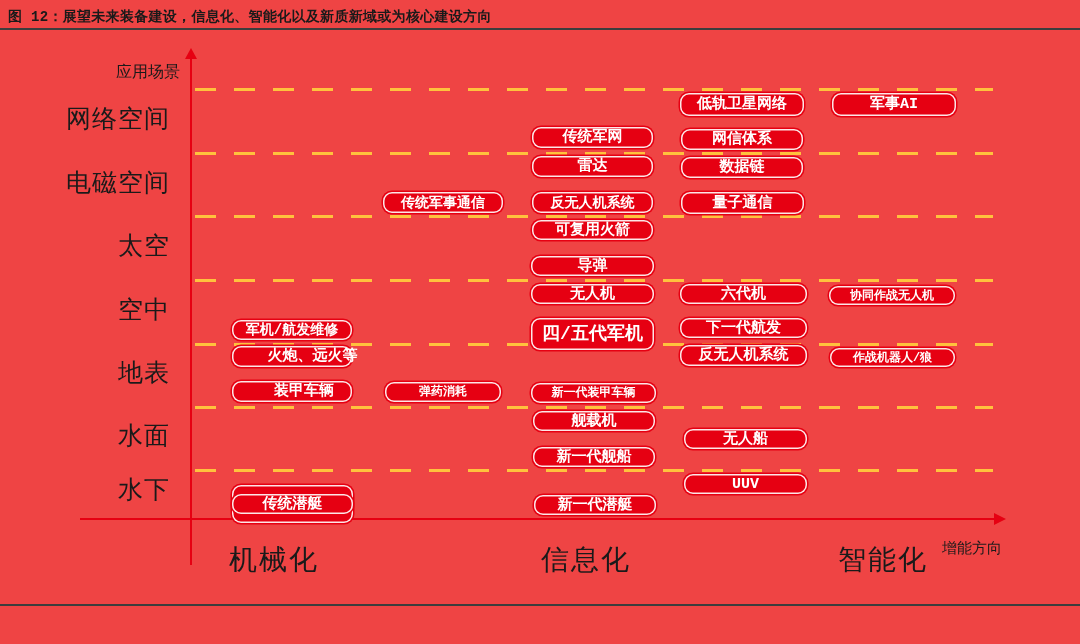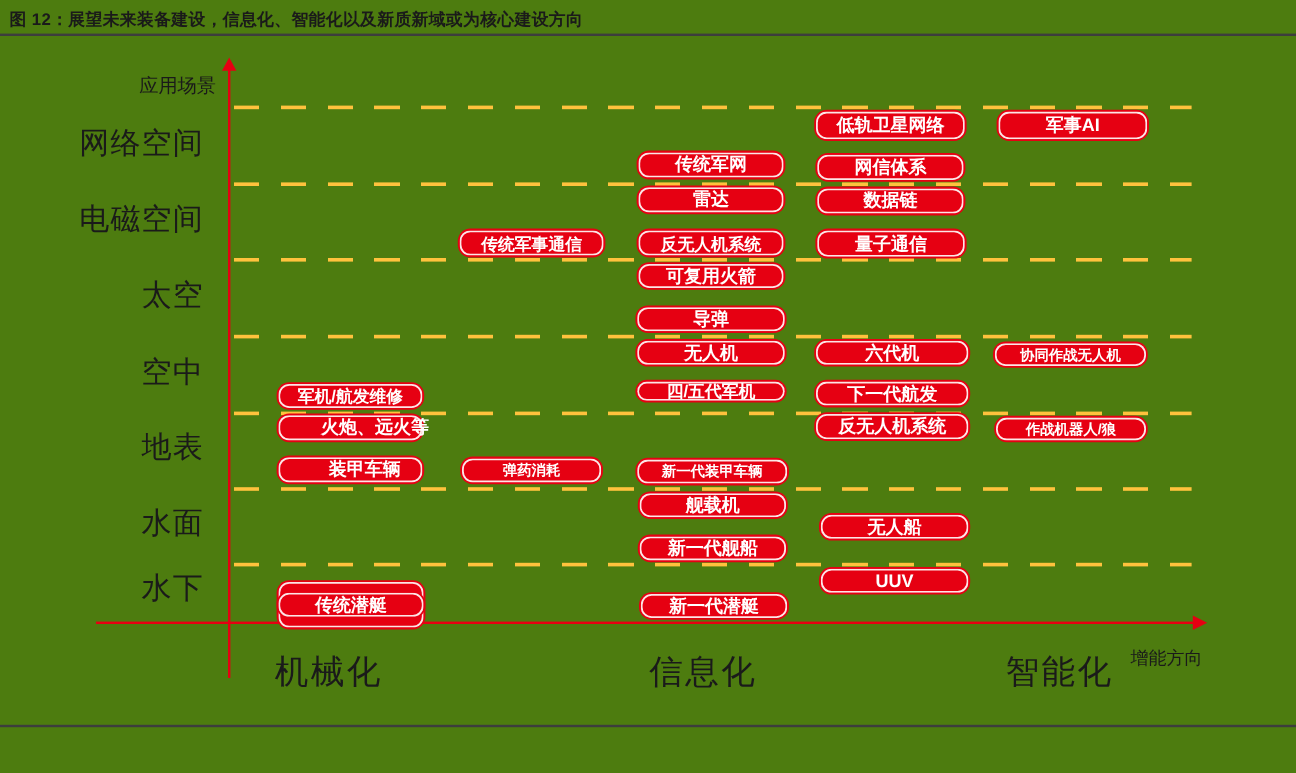--- a/index.html
+++ b/index.html
@@ -1,21 +1,21 @@
 <!DOCTYPE html>
 <html style="--red: #e60012; --dash: #ffc23d;"><head>
 <meta charset="utf-8">
 <style>
   * { margin:0; padding:0; box-sizing:border-box; }
   html,body { background:#ffffff; }
   body {
     width:1080px; height:644px; position:relative; overflow:hidden;
     font-family:"Liberation Sans","DejaVu Sans",sans-serif;
   }
-  .page { position:absolute; inset:0; background:#4d7c0f; }
+  .page { position:absolute; inset:0; background:#ef4444;font-family:Liberation Mono, monospace; }
 
   .fig-title {
     position:absolute; left:8px; top:8px; font-size:14px; font-weight:bold;
     color:#1a1a1a; letter-spacing:.3px; white-space:nowrap;
   }
   .title-rule { position:absolute; left:0; top:28px; width:1080px; height:2px; background:#3d3d3d; }
   .footer-rule { position:absolute; left:0; top:604px; width:1080px; height:2px; background:#3d3d3d; }
   .source-note { position:absolute; left:8px; top:615px; font-size:13px; color:#262626; white-space:nowrap; }
 
   
@@ -97,21 +97,21 @@
       <div class="eq-box" style="left: 532px; top: 156px; width: 121px; height: 21px; font-size: 15px;">雷达</div>
       <div class="eq-box" style="left: 681px; top: 157px; width: 122px; height: 21px; font-size: 15px;">数据链</div>
       <div class="eq-box" style="left: 383px; top: 192px; width: 120px; height: 21px; font-size: 14px;">传统军事通信</div>
       <div class="eq-box" style="left: 532px; top: 192px; width: 121px; height: 21px; font-size: 14px;">反无人机系统</div>
       <div class="eq-box" style="left: 681px; top: 192px; width: 123px; height: 22px; font-size: 15px;">量子通信</div>
       <div class="eq-box" style="left: 532px; top: 220px; width: 121px; height: 20px; font-size: 15px;">可复用火箭</div>
       <div class="eq-box" style="left: 531px; top: 256px; width: 123px; height: 20px; font-size: 15px;">导弹</div>
       <div class="eq-box" style="left: 531px; top: 284px; width: 123px; height: 20px; font-size: 15px;">无人机</div>
       <div class="eq-box" style="left: 680px; top: 284px; width: 127px; height: 20px; font-size: 15px;">六代机</div>
       <div class="eq-box" style="left: 829px; top: 286px; width: 126px; height: 19px; font-size: 12px;">协同作战无人机</div>
-      <div class="eq-box" style="left: 531px; top: 318px; width: 123px; height: 16px; font-size: 14px;">四/五代军机</div>
+      <div class="eq-box" style="left: 531px; top: 318px; width: 123px; height: 32px; font-size: 18px;">四/五代军机</div>
       <div class="eq-box" style="left: 680px; top: 318px; width: 127px; height: 20px; font-size: 15px;">下一代航发</div>
       <div class="eq-box" style="left: 232px; top: 320px; width: 120px; height: 20px; font-size: 14px;">军机/航发维修</div>
       <div class="eq-box" style="left: 232px; top: 346px; width: 120px; height: 21px; font-size: 15px; padding-left: 41px;">火炮、远火等</div>
       <div class="eq-box" style="left: 680px; top: 345px; width: 127px; height: 21px; font-size: 15px;">反无人机系统</div>
       <div class="eq-box" style="left: 830px; top: 348px; width: 125px; height: 19px; font-size: 12px;">作战机器人/狼</div>
       <div class="eq-box" style="left: 232px; top: 381px; width: 120px; height: 21px; font-size: 15px; padding-left: 24px;">装甲车辆</div>
       <div class="eq-box" style="left: 385px; top: 382px; width: 116px; height: 20px; font-size: 12px;">弹药消耗</div>
       <div class="eq-box" style="left: 531px; top: 383px; width: 125px; height: 20px; font-size: 12px;">新一代装甲车辆</div>
       <div class="eq-box" style="left: 533px; top: 411px; width: 122px; height: 20px; font-size: 15px;">舰载机</div>
       <div class="eq-box" style="left: 684px; top: 429px; width: 123px; height: 20px; font-size: 15px;">无人船</div>

